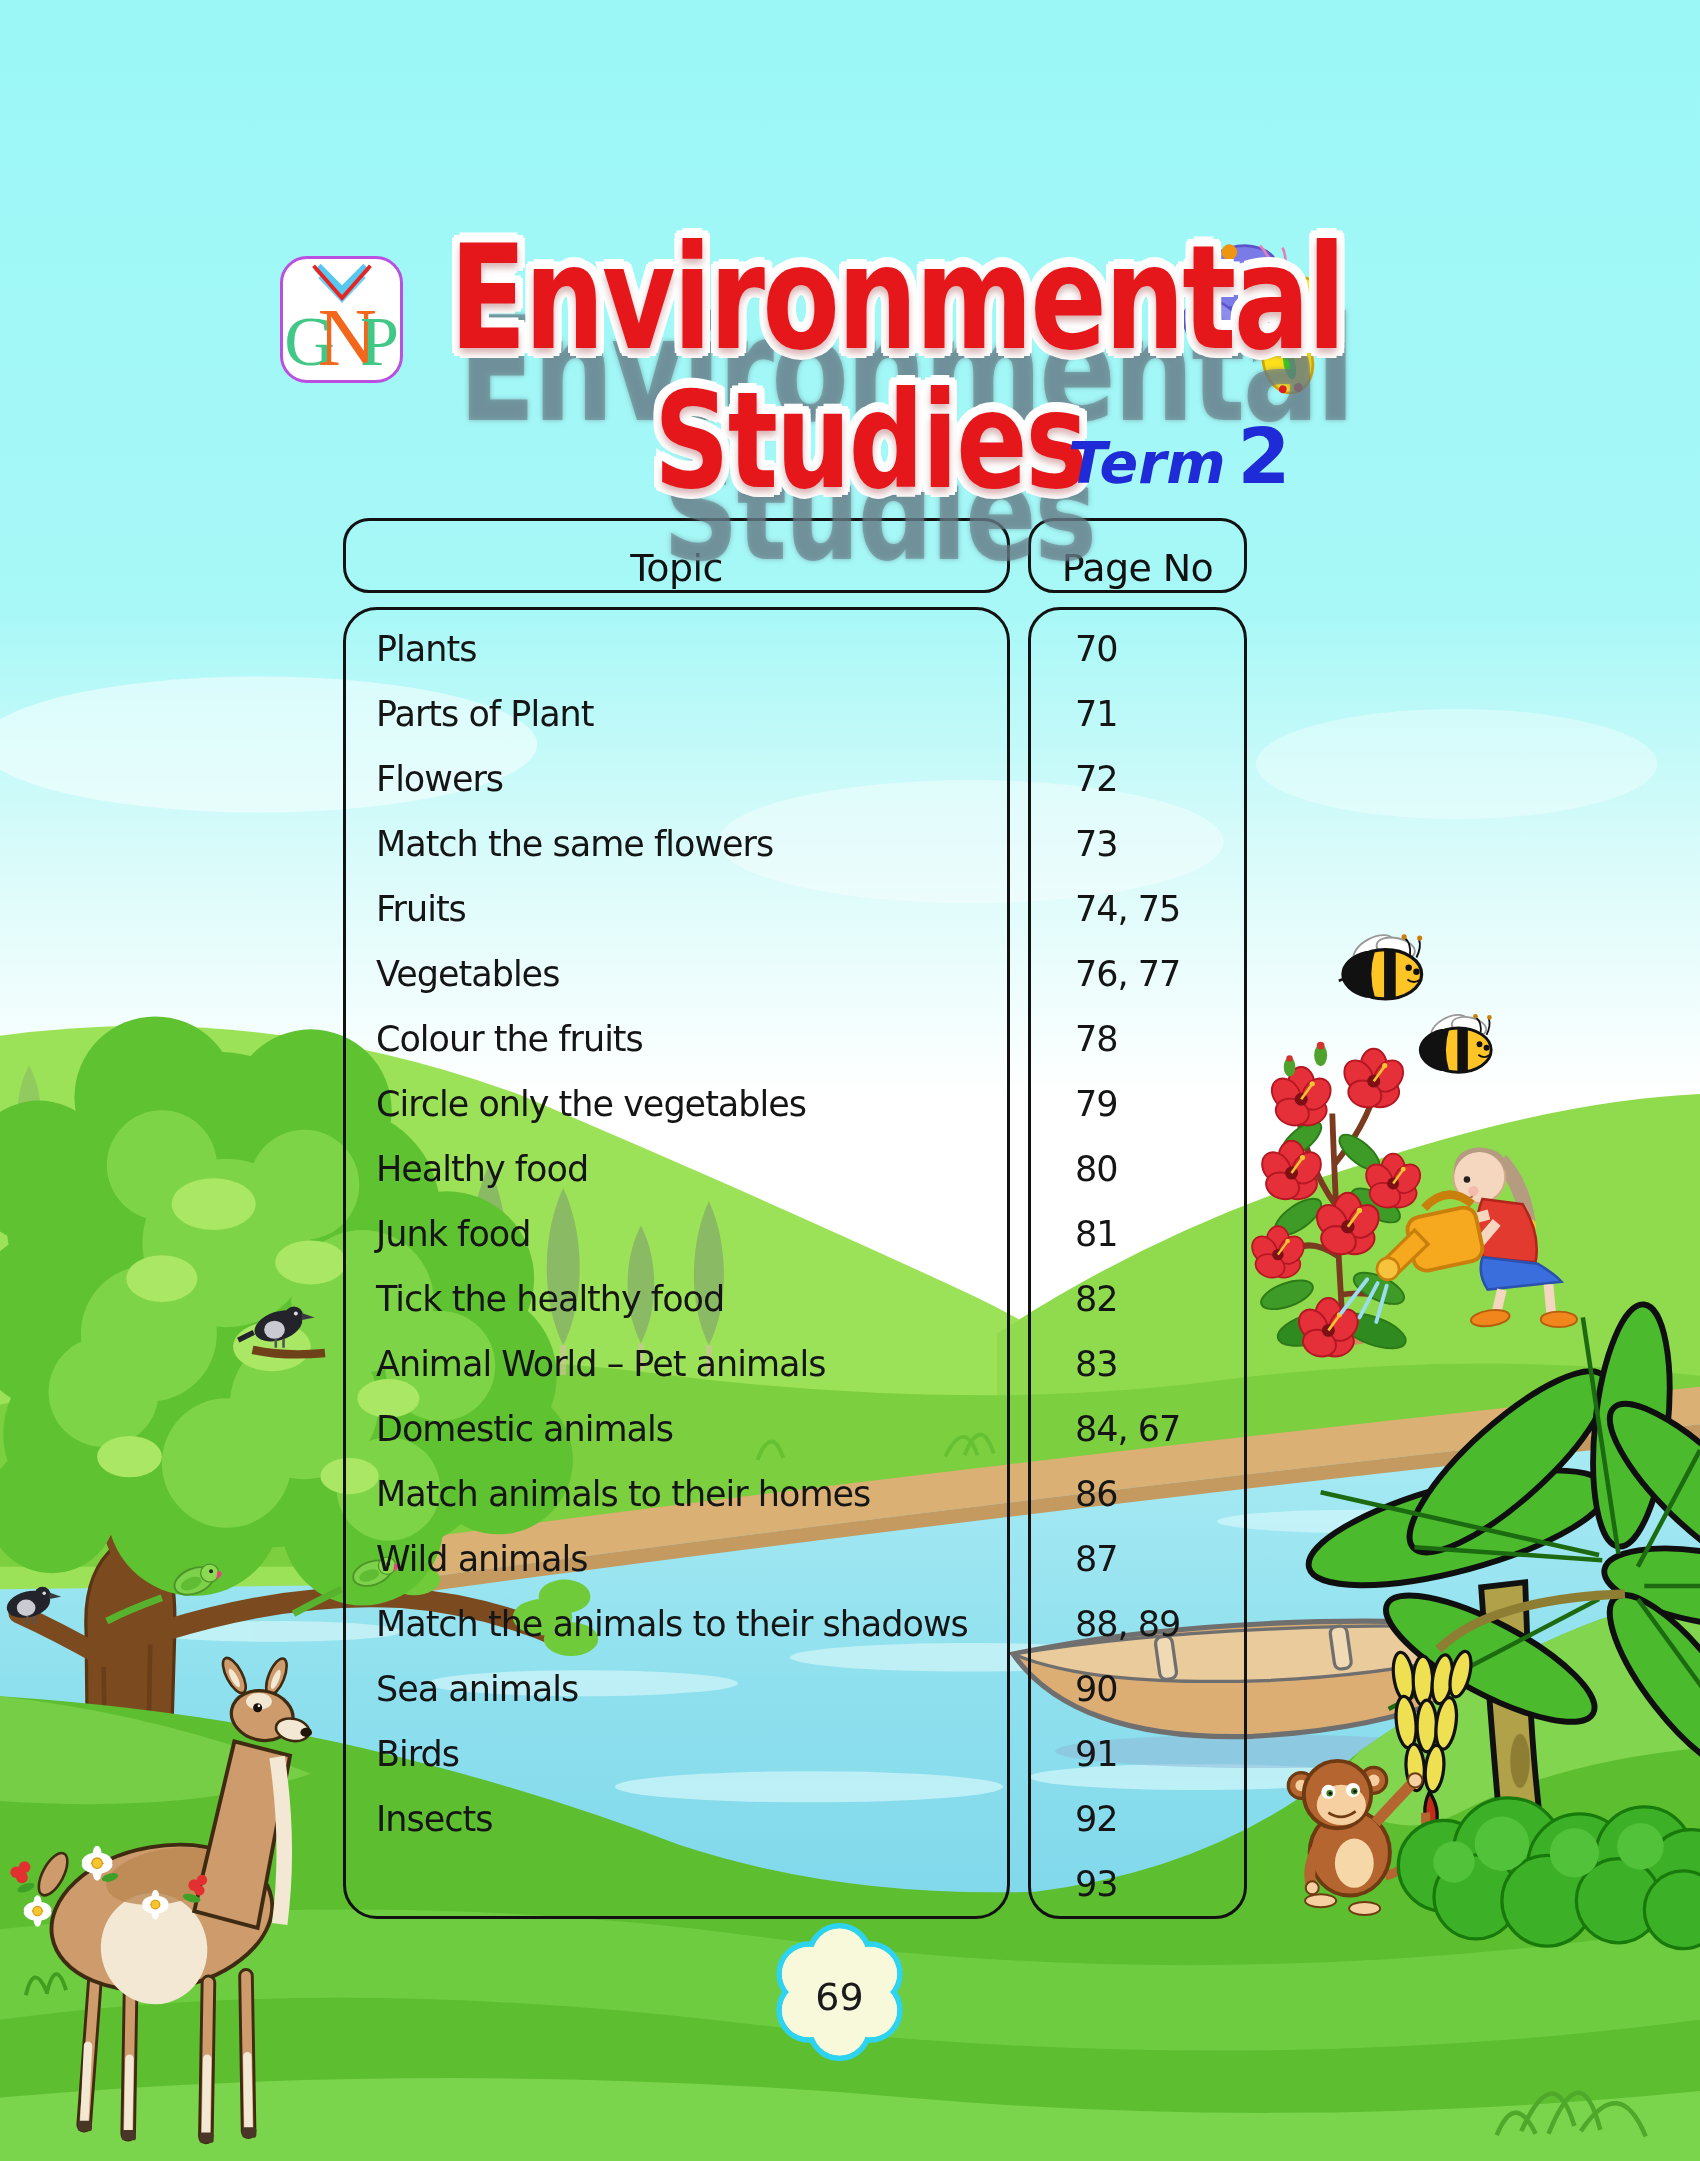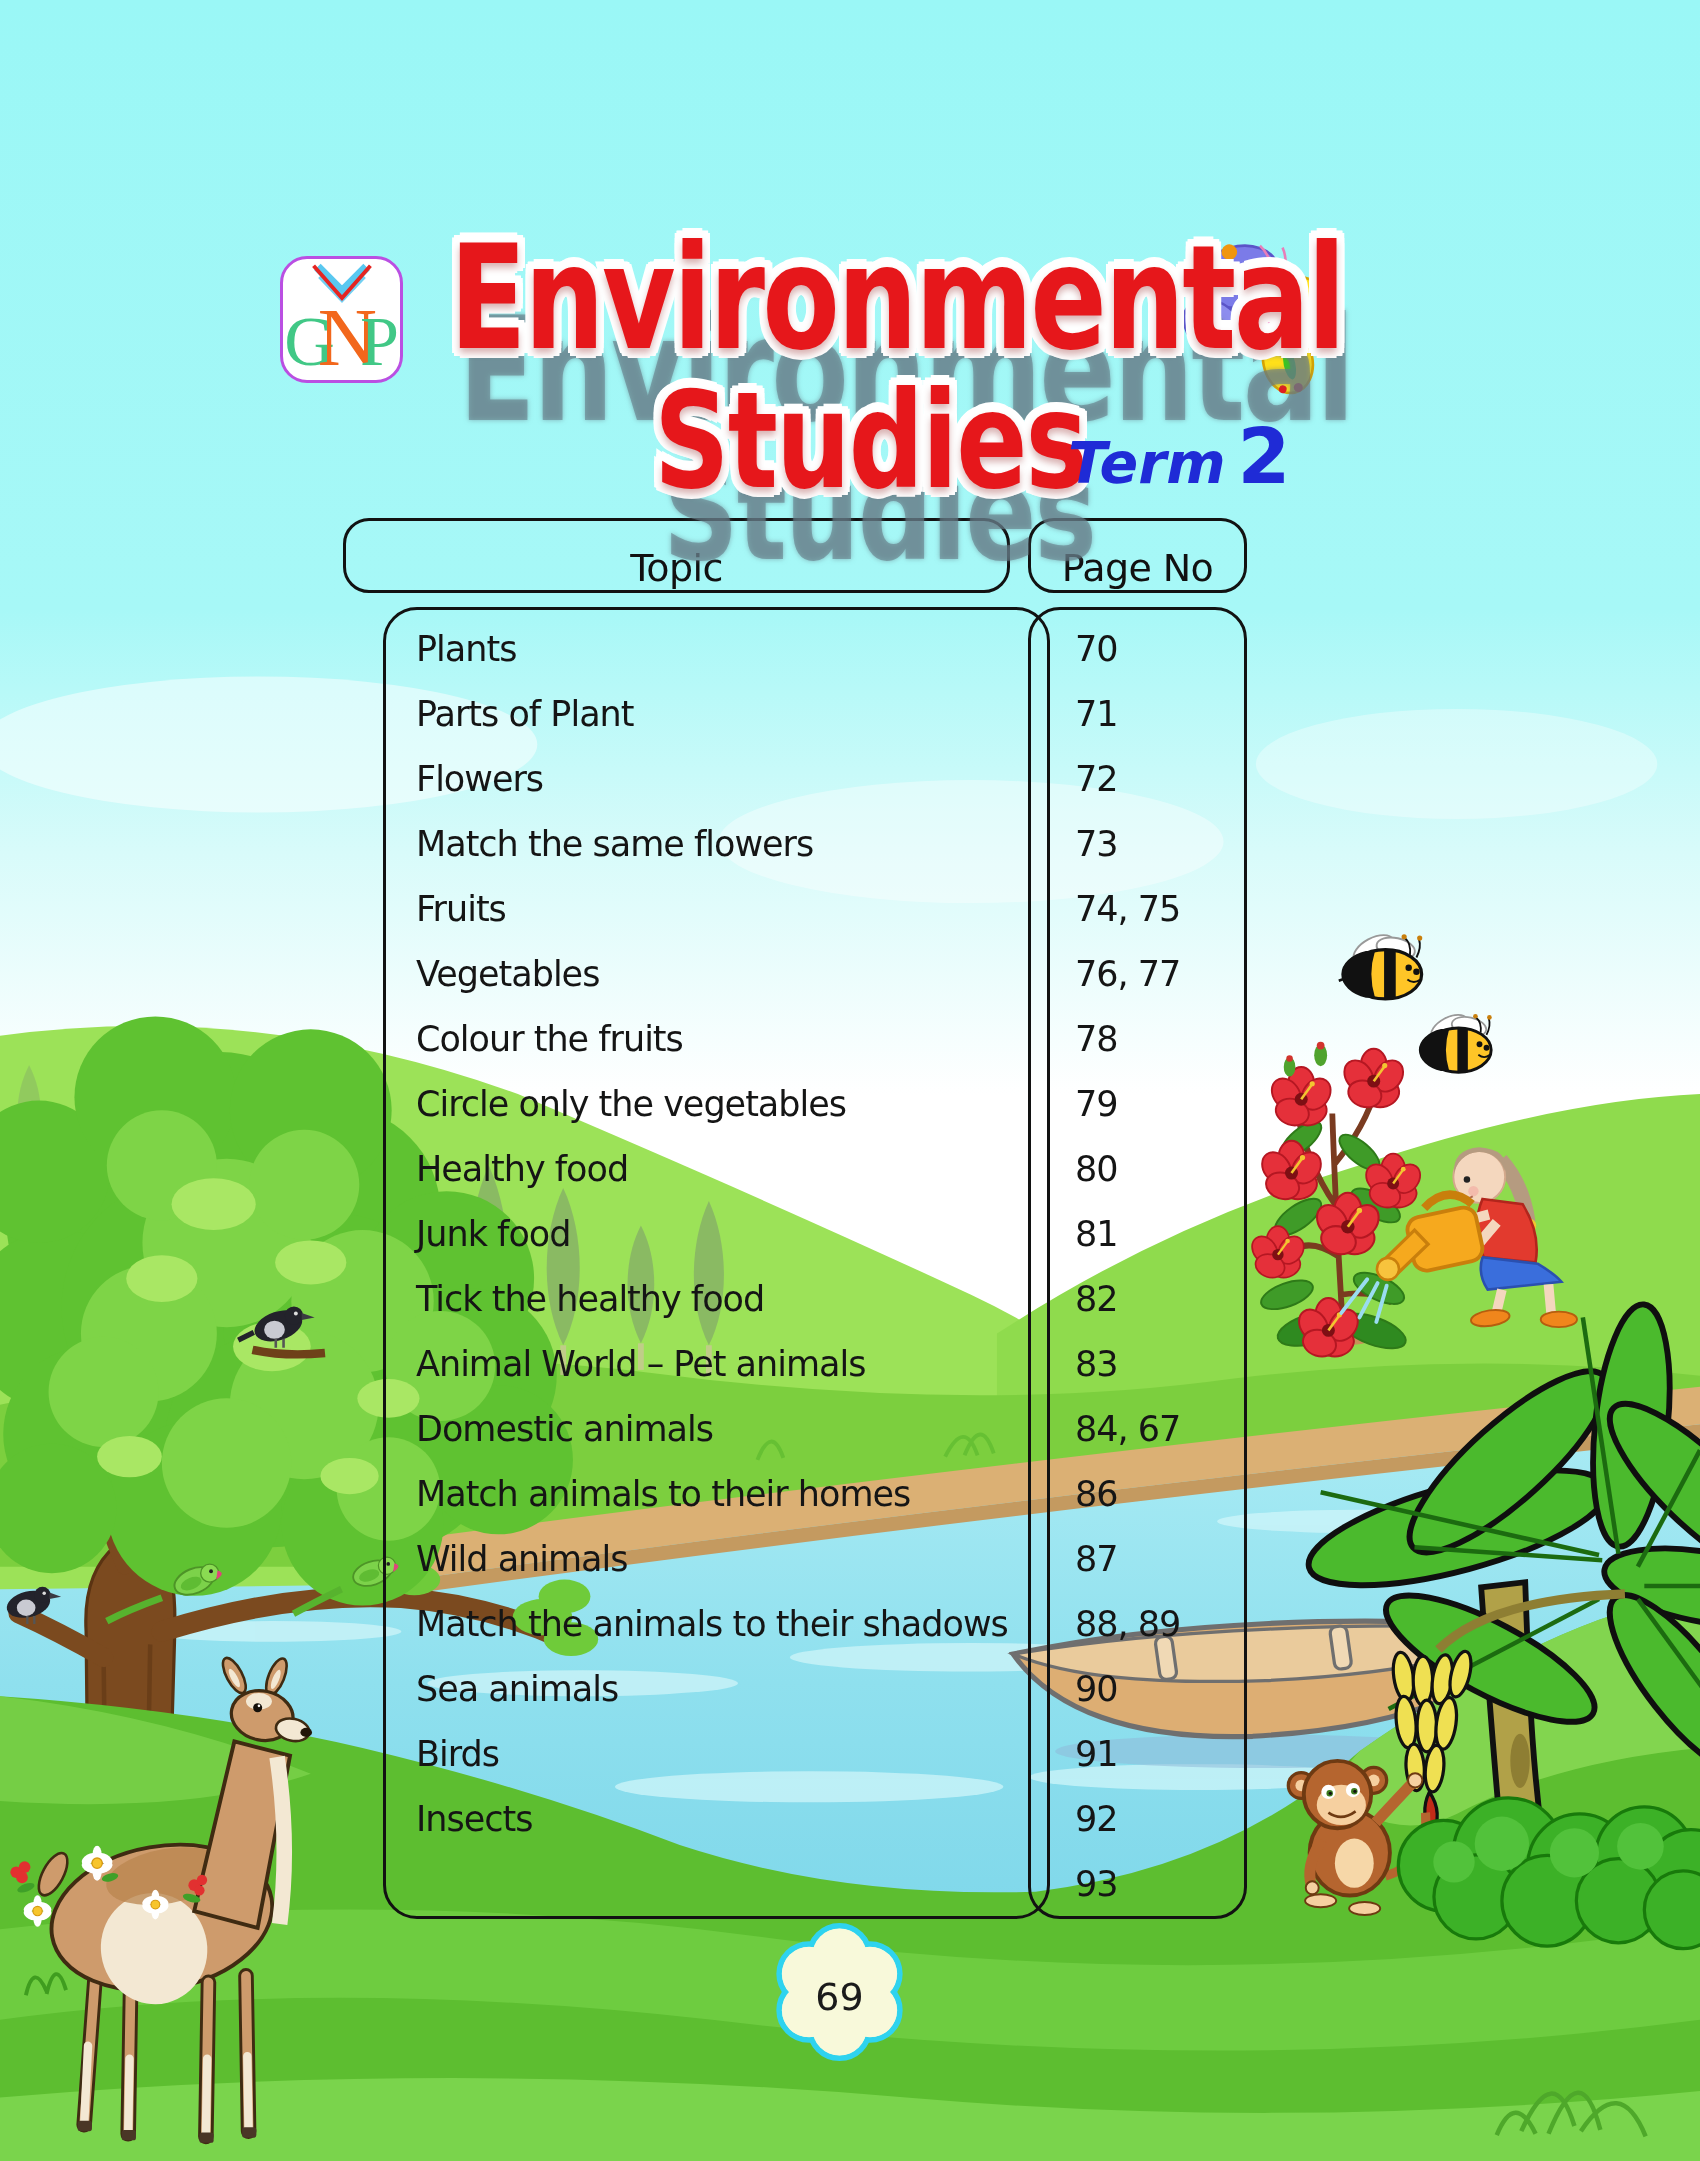--- a/index.html
+++ b/index.html
@@ -29,21 +29,21 @@
 
   .term{position:absolute;left:1068px;top:412px;width:233px;z-index:2;color:#1f2bd6;display:flex;align-items:baseline;gap:11.7px;}
   .term-word{font-size:57px;font-style:italic;font-weight:600;}
   .term-number{font-size:76px;font-weight:800;}
 
   
   .box{position:absolute;border:3.2px solid #121212;background:transparent;z-index:1;}
   .hdr{display:flex;align-items:flex-end;justify-content:center;font-size:38px;font-weight:500;color:#111;letter-spacing:-0.6px;border-radius:26px;}
   .topic-hdr{left:343px;top:518px;width:667px;height:75px;}
   .page-hdr{left:1028px;top:518px;width:219px;height:75px;}
-  .topic-body{left:343px;top:607px;width:667px;height:1312px;border-radius:34px;padding:6.5px 0 0 30px;margin-left:40px;}
+  .topic-body{left:343px;top:607px;width:667px;height:1312px;border-radius:34px;padding:6.5px 0 0 30px;}
   .page-body{left:1028px;top:607px;width:219px;height:1312px;border-radius:32px;padding:6.5px 0 0 44px;}
   .cell{height:65px;line-height:65px;font-size:35px;letter-spacing:-1px;color:#151515;white-space:nowrap;}
 
   
   .badge{position:absolute;left:765px;top:1922px;width:149px;height:140px;z-index:3;}
   .badge-num{position:absolute;left:0;top:5.2px;width:100%;height:100%;display:flex;align-items:center;justify-content:center;font-size:38px;color:#1b1b1b;}
 </style>
 </head>
 <body>
 

